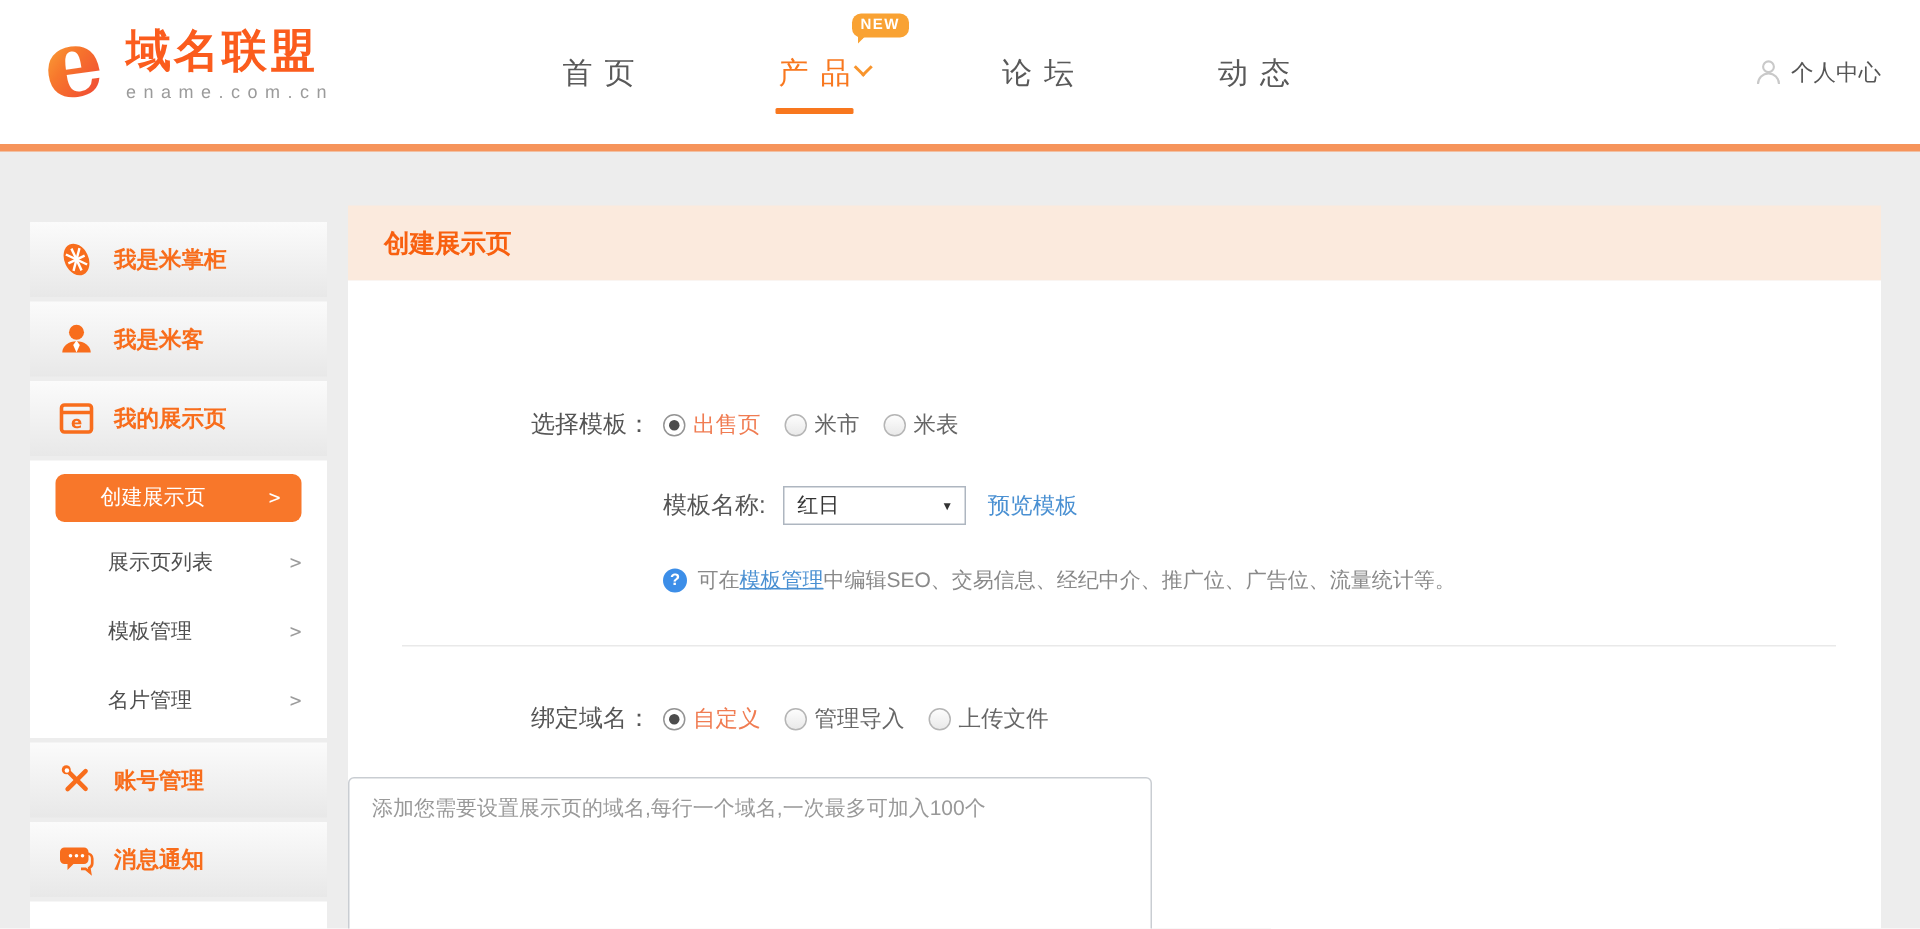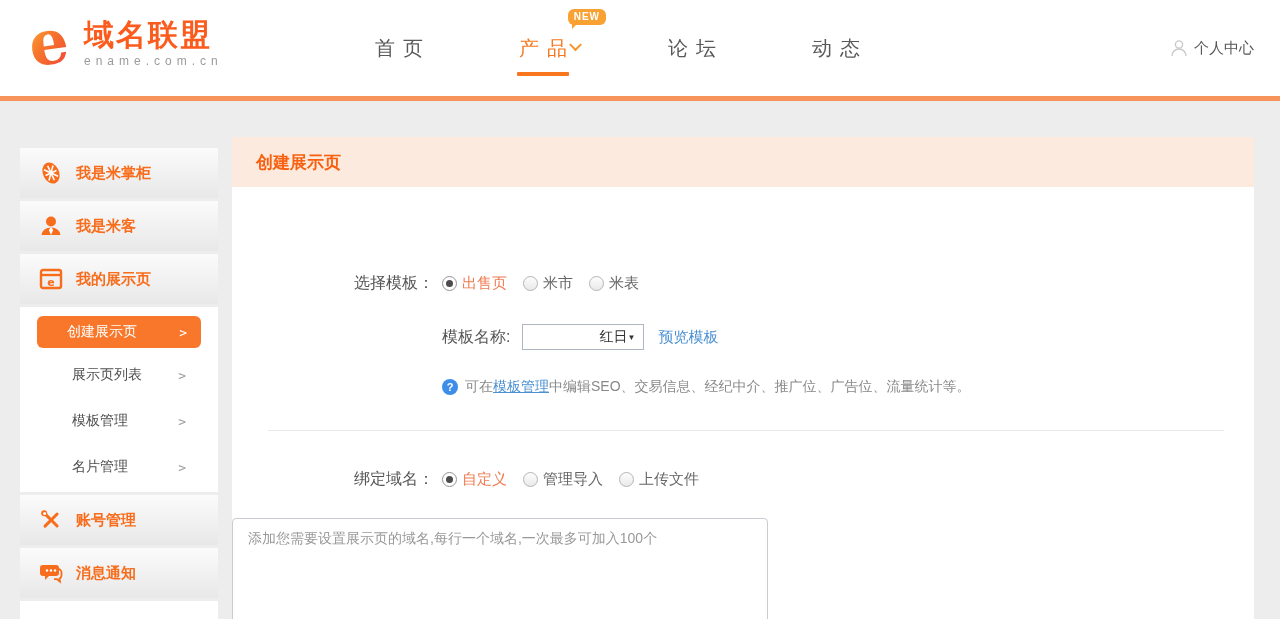--- a/index.html
+++ b/index.html
@@ -36,21 +36,21 @@
 
   
   .sidebar { position:absolute; left:20px; top:148px; width:198px; }
   .side-item { height:50px; margin-bottom:3px; background:linear-gradient(180deg,#fbfbfb 0%,#e8e8e8 100%); display:flex; align-items:center; padding-left:18px; cursor:pointer; }
   .side-item .s-icon { width:26px; height:26px; display:flex; align-items:center; justify-content:center; margin-right:12px; }
   .side-label { font-size:15px; font-weight:bold; color:#f86d1c; }
 
   .side-panel { background:#ffffff; margin-bottom:3px; padding:9px 0 2px; }
   .sub-active { width:164px; height:32px; margin:0 auto 4px; background:#f8772a; border-radius:6px; color:#ffffff; font-size:14px; display:flex; align-items:center; justify-content:space-between; padding:0 14px 0 30px; cursor:pointer; }
   .sub-active .sub-chev { color:#ffffff; }
-  .sub-item { height:46px; display:flex; align-items:center; justify-content:space-between; padding:0 32px 0 52px; font-size:14px; color:#4f4f4f; cursor:pointer; }
+  .sub-item { height:46px; display:flex; align-items:center; justify-content:space-between; padding:0 17px 0 52px; font-size:14px; color:#4f4f4f; cursor:pointer; }
   .sub-chev { font-size:13px; color:#9c9c9c; font-family:"DejaVu Sans Mono",monospace; }
   .side-footer { background:#ffffff; height:30px; }
 
   
   .content { position:absolute; left:232px; top:137px; width:1022px; height:482px; }
   .content-header { height:50px; background:#fbeadd; display:flex; align-items:center; padding-left:24px; }
   .page-title { font-size:17px; font-weight:bold; color:#f8600f; }
   .content-body { background:#ffffff; height:432px; padding-top:38px; }
 
   .form-row { display:flex; align-items:center;margin-top:48px; }
@@ -58,21 +58,21 @@
   .radio-group { display:flex; align-items:center; margin-left:8px; gap:16px; }
   label.radio { display:flex; align-items:center; gap:5px; cursor:pointer; }
   .rb { width:15px; height:15px; border-radius:50%; border:1px solid #b5b5b5; background:linear-gradient(180deg,#fdfdfd,#e9e9e9); display:inline-block; position:relative; }
   .rb.checked { background:#ffffff; border-color:#949494; }
   .rb.checked::after { content:""; position:absolute; left:3px; top:3px; width:7px; height:7px; border-radius:50%; background:#4c4c4c; }
   .rl { font-size:15px; color:#666666; }
   .rl.sel { color:#f07c52; }
 
   .name-row { margin-top:30px; padding-left:210px; }
   .inline-label { font-size:16px; color:#555555; margin-right:12px; }
-  .select-box { width:122px; height:26px; border:1px solid #aeb6c0; background:#ffffff; display:flex; align-items:center; justify-content:flex-end; padding:0 8px; cursor:pointer; }
+  .select-box { width:122px; height:26px; border:1px solid #aeb6c0; background:#ffffff; display:flex; align-items:center; justify-content:space-between; padding:0 8px; cursor:pointer; }
   .select-box .sel-val { font-size:14px; color:#333333; }
   .select-box .sel-arrow { font-size:8px; color:#333333; }
   a.link { font-size:15px; color:#4a90d2; text-decoration:none; cursor:pointer; }
   .name-row a.link { margin-left:14px; }
 
   .help-row { margin-top:28px; padding-left:210px; display:flex; align-items:center; gap:7px; }
   .help-icon { width:16px; height:16px; border-radius:50%; background:#3c8ee8; color:#ffffff; font-size:11px; font-weight:bold; display:flex; align-items:center; justify-content:center; flex-shrink:0; }
   .help-text { font-size:14px; color:#898989; }
   .help-text a { color:#4a90d2; text-decoration:underline; cursor:pointer; }
 

